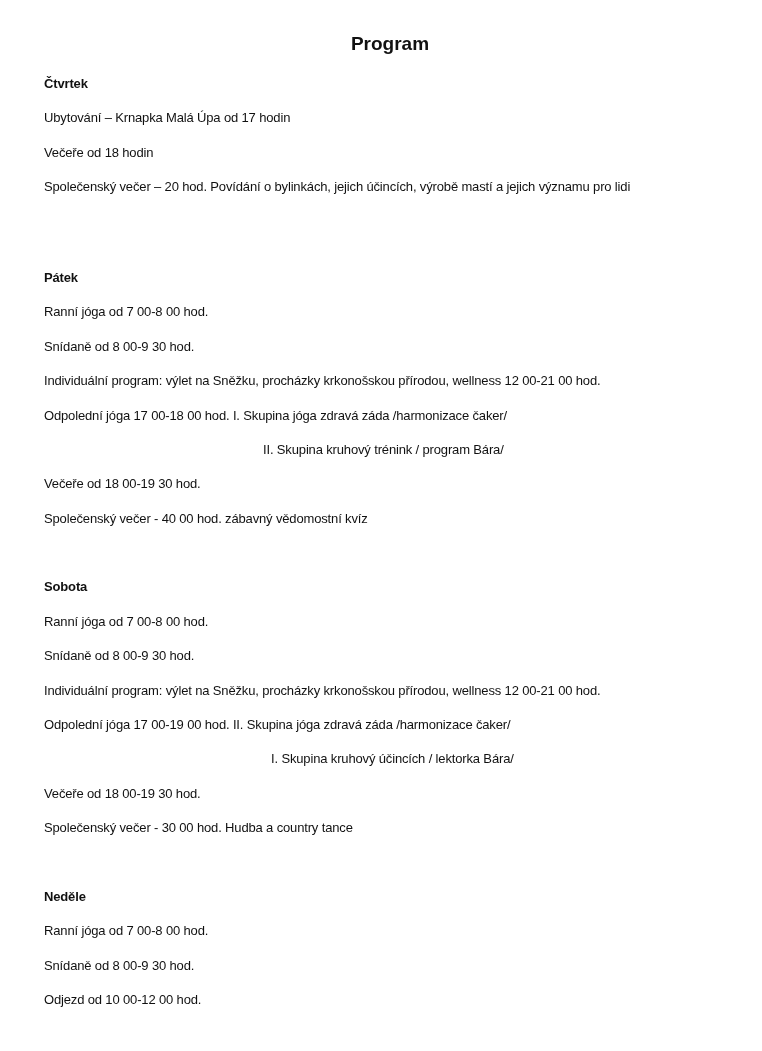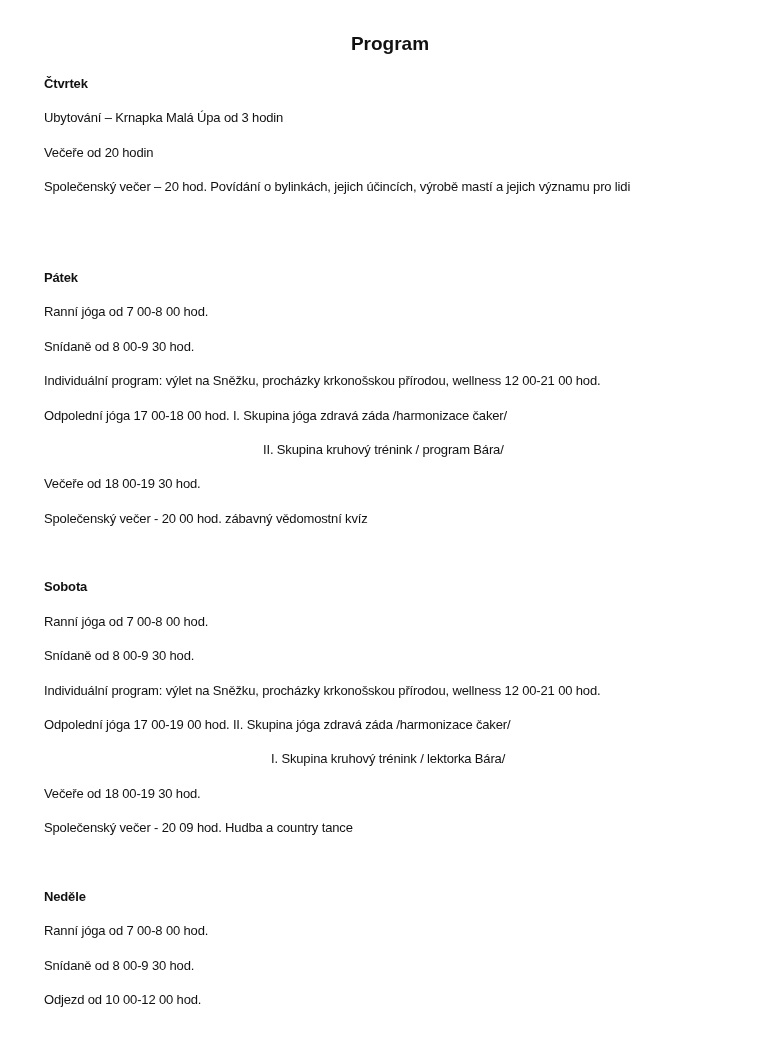--- a/index.html
+++ b/index.html
@@ -19,39 +19,39 @@
   .day { font-weight: bold; }
   .wrap { white-space: normal; width: 690px; }
 </style>
 </head>
 <body>
 
 <div>
   <div class="title">Program</div>
 
   <div class="line day" style="top:73px">Čtvrtek</div>
-  <div class="line" style="top:107px">Ubytování – Krnapka Malá Úpa od 3 hodin</div>
-  <div class="line" style="top:142px">Večeře od 20 hodin</div>
+  <div class="line" style="top:107px">Ubytování – Krnapka Malá Úpa od 17 hodin</div>
+  <div class="line" style="top:142px">Večeře od 18 hodin</div>
   <div class="line wrap" style="top:176px">Společenský večer – 20 hod. Povídání o bylinkách, jejich účincích, výrobě mastí a jejich významu pro lidi</div>
 
   <div class="line day" style="top:267px">Pátek</div>
   <div class="line" style="top:301px">Ranní jóga od 7 00-8 00 hod.</div>
   <div class="line" style="top:336px">Snídaně od 8 00-9 30 hod.</div>
   <div class="line" style="top:370px">Individuální program: výlet na Sněžku, procházky krkonošskou přírodou, wellness 12 00-21 00 hod.</div>
   <div class="line" style="top:405px">Odpolední jóga 17 00-18 00 hod. I. Skupina jóga zdravá záda /harmonizace čaker/</div>
   <div class="line" style="top:439px; left:263px">II. Skupina kruhový trénink / program Bára/</div>
   <div class="line" style="top:473px">Večeře od 18 00-19 30 hod.</div>
-  <div class="line" style="top:508px">Společenský večer - 20 00 hod. zábavný vědomostní kvíz</div>
+  <div class="line" style="top:508px">Společenský večer - 40 00 hod. zábavný vědomostní kvíz</div>
 
   <div class="line day" style="top:576px">Sobota</div>
   <div class="line" style="top:611px">Ranní jóga od 7 00-8 00 hod.</div>
   <div class="line" style="top:645px">Snídaně od 8 00-9 30 hod.</div>
   <div class="line" style="top:680px">Individuální program: výlet na Sněžku, procházky krkonošskou přírodou, wellness 12 00-21 00 hod.</div>
   <div class="line" style="top:714px">Odpolední jóga 17 00-19 00 hod. II. Skupina jóga zdravá záda /harmonizace čaker/</div>
-  <div class="line" style="top:748px; left:271px">I. Skupina kruhový trénink / lektorka Bára/</div>
+  <div class="line" style="top:748px; left:271px">I. Skupina kruhový účincích / lektorka Bára/</div>
   <div class="line" style="top:783px">Večeře od 18 00-19 30 hod.</div>
-  <div class="line" style="top:817px">Společenský večer - 20 09 hod. Hudba a country tance</div>
+  <div class="line" style="top:817px">Společenský večer - 30 00 hod. Hudba a country tance</div>
 
   <div class="line day" style="top:886px">Neděle</div>
   <div class="line" style="top:920px">Ranní jóga od 7 00-8 00 hod.</div>
   <div class="line" style="top:955px">Snídaně od 8 00-9 30 hod.</div>
   <div class="line" style="top:989px">Odjezd od 10 00-12 00 hod.</div>
 </div>
 
 </body></html>

